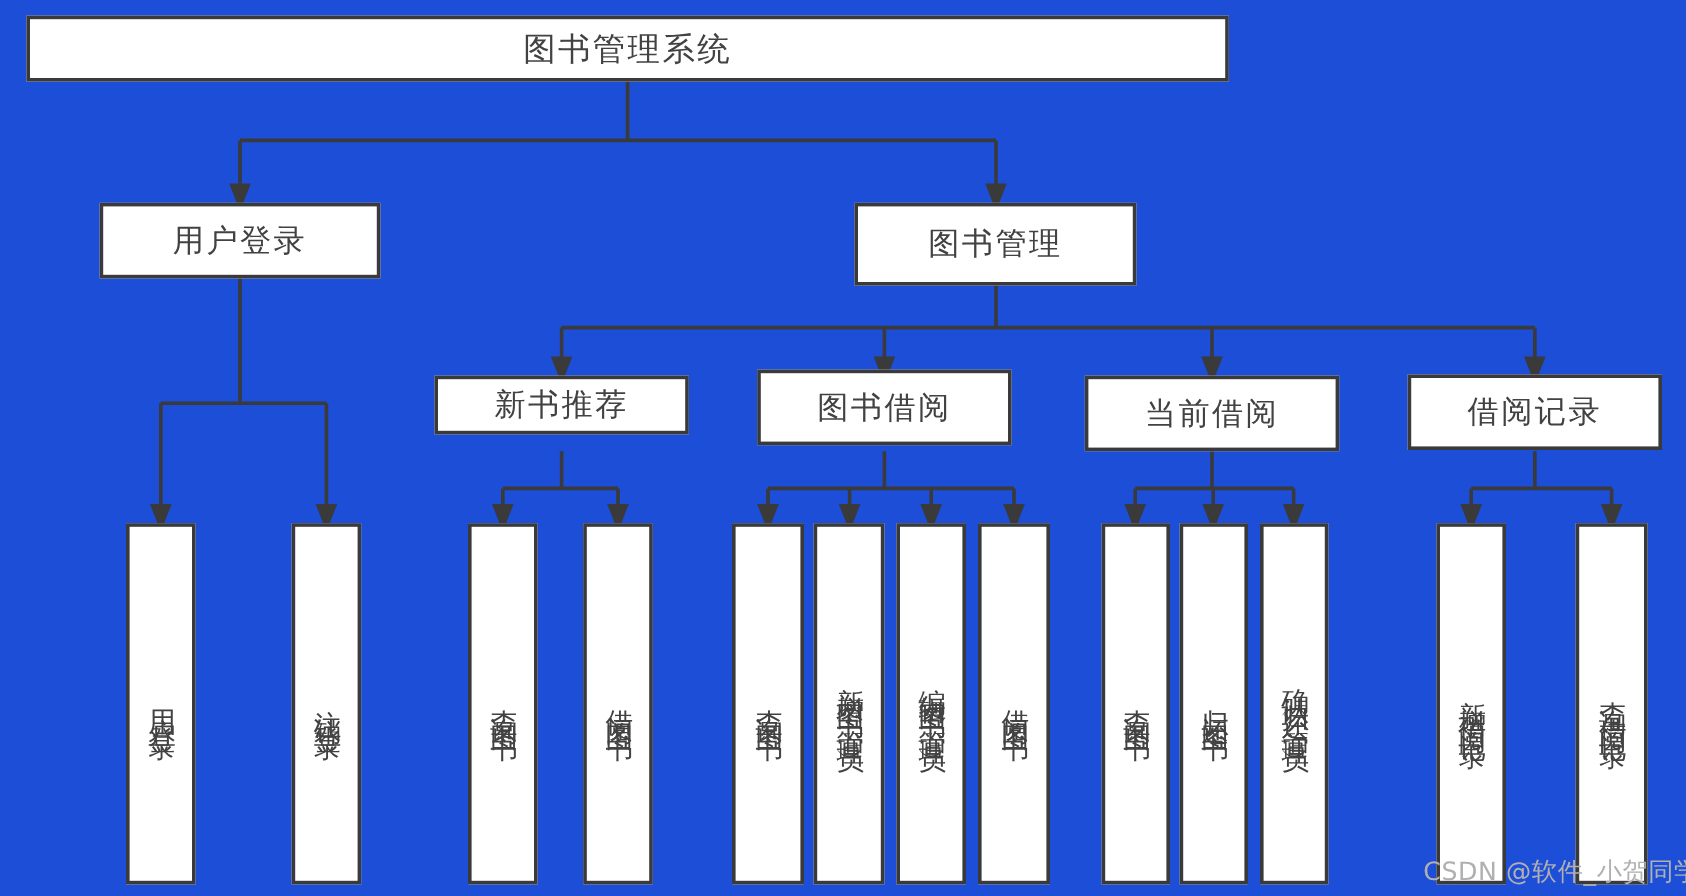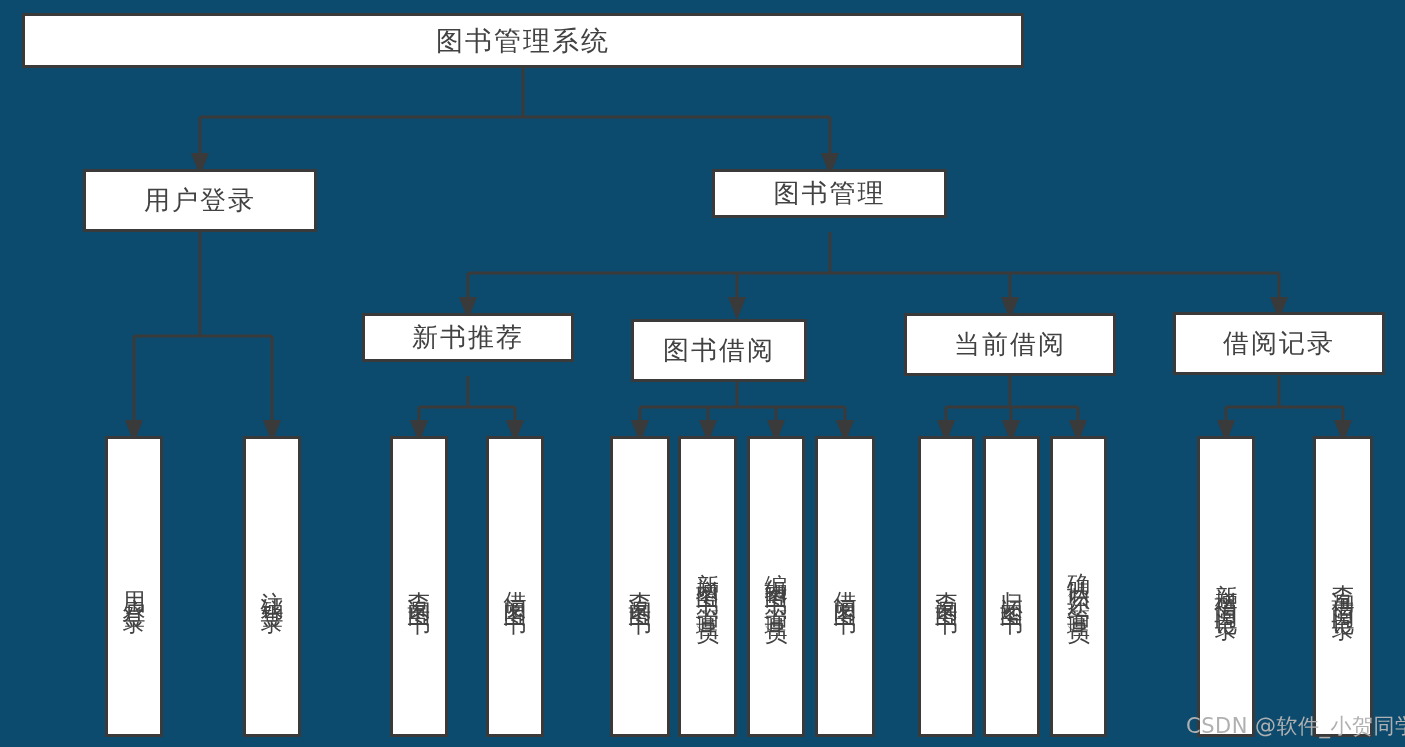--- a/index.html
+++ b/index.html
@@ -1,20 +1,20 @@
 <!DOCTYPE html>
 <html><head>
 <meta charset="utf-8">
 <style>
   html, body { margin: 0; padding: 0; background: #ffffff; }
   .canvas {
     position: relative;
     width: 1405px;
     height: 747px;
-    background: #0c4a6e;
+    background: #1d4ed8;
     font-family: "DejaVu Sans", "Liberation Sans", sans-serif;
     overflow: hidden;
   }
   svg.wires {
     position: absolute;
     left: 0; top: 0;
     z-index: 1;
   }
   .node {
     position: absolute;
@@ -80,24 +80,24 @@
       <polygon points="1002,420 1020,420 1011,443"></polygon>
       <polygon points="1069,420 1087,420 1078,443"></polygon>
       <polygon points="1217,420 1235,420 1226,443"></polygon>
       <polygon points="1334,420 1352,420 1343,443"></polygon>
     </g>
   </svg>
 
   <div class="node h root" style="left:22px; top:13px; width:1002px; height:55px;">图书管理系统</div>
 
   <div class="node h" style="left:83px; top:169px; width:234px; height:63px;">用户登录</div>
-  <div class="node h" style="left:712px; top:169px; width:235px; height:49px;">图书管理</div>
+  <div class="node h" style="left:712px; top:169px; width:235px; height:69px;">图书管理</div>
 
   <div class="node h" style="left:362px; top:313px; width:212px; height:49px;">新书推荐</div>
-  <div class="node h" style="left:631px; top:319px; width:176px; height:63px;">图书借阅</div>
+  <div class="node h" style="left:631px; top:308px; width:212px; height:63px;">图书借阅</div>
   <div class="node h" style="left:904px; top:313px; width:212px; height:63px;">当前借阅</div>
   <div class="node h" style="left:1173px; top:312px; width:212px; height:63px;">借阅记录</div>
 
   <div class="node v" style="left:105px; top:436px; width:58px; height:301px;">
     <span class="vtext">用户登录</span>
   </div>
   <div class="node v" style="left:243px; top:436px; width:58px; height:301px;">
     <span class="vtext">注销登录</span>
   </div>
 

